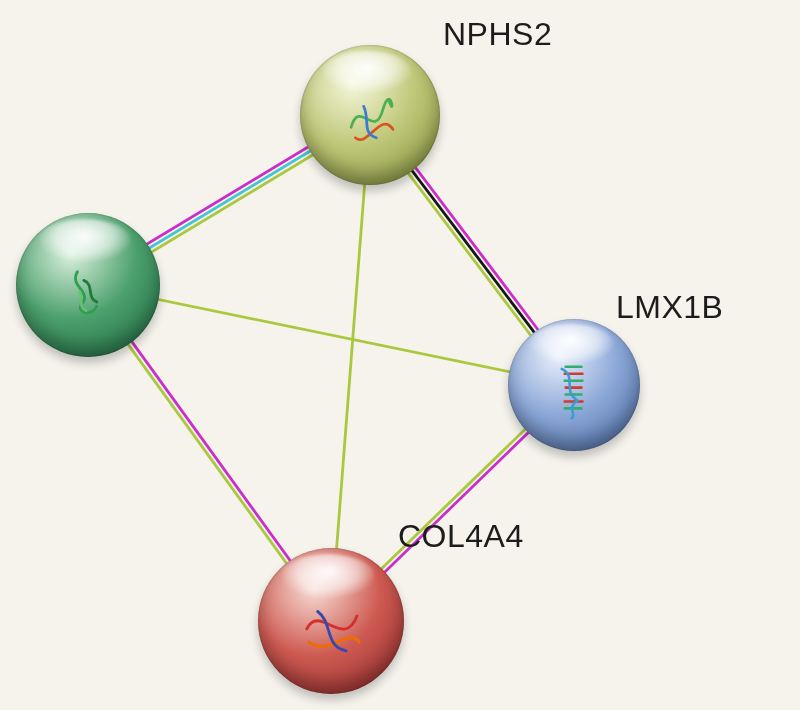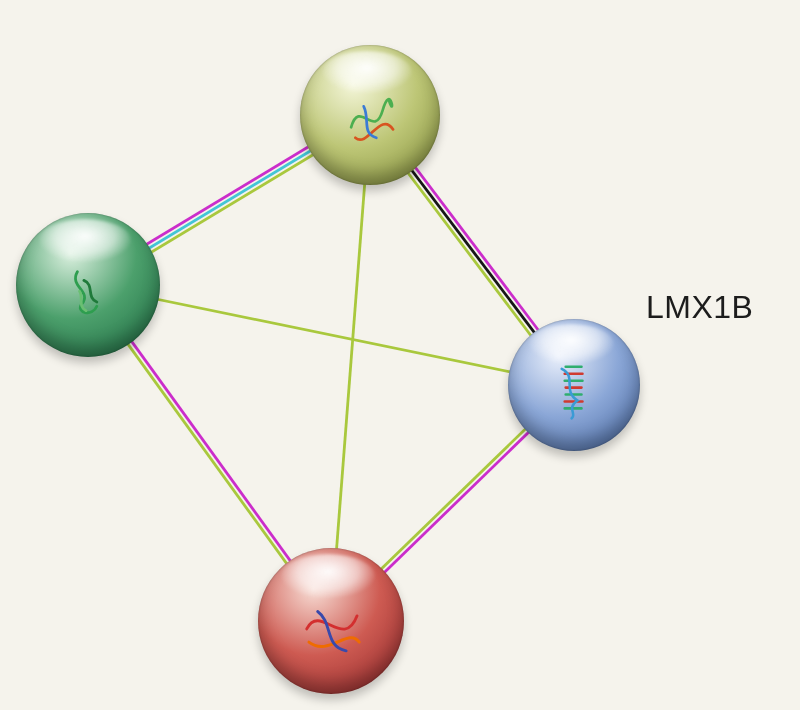--- a/index.html
+++ b/index.html
@@ -66,21 +66,23 @@
       <g>
         <line x1="89.86368426146514" y1="283.6521569180475" x2="332.86368426146515" y2="619.6521569180476" stroke="#cb2dcb" stroke-width="2.8"></line>
         <line x1="86.13631573853486" y1="286.3478430819525" x2="329.13631573853485" y2="622.3478430819524" stroke="#a9c83d" stroke-width="2.8"></line>
       </g>
       <g>
         <line x1="575.6024074441217" y1="386.64993647848127" x2="332.60240744412175" y2="622.6499364784813" stroke="#cb2dcb" stroke-width="2.8"></line>
         <line x1="572.3975925558783" y1="383.35006352151873" x2="329.39759255587825" y2="619.3500635215187" stroke="#a9c83d" stroke-width="2.8"></line>
       </g>
     </svg>
 
-  <div class="node-label" style="left: 646px; top: 289px; color: rgb(28, 28, 28);">LMX1B</div>
+  <div class="node-label" style="left: 443px; top: 16px; color: rgb(28, 28, 28);">NPHS2</div>
+  <div class="node-label" style="left: 616px; top: 289px; color: rgb(28, 28, 28);">LMX1B</div>
+  <div class="node-label" style="left: 398px; top: 518px; color: rgb(28, 28, 28);">COL4A4</div>
 <div class="sphere" style="left: 300px; top: 45px; width: 140px; height: 140px; background: radial-gradient(circle at 38% 28%, rgb(244, 246, 217) 0%, rgb(189, 198, 118) 48%, rgb(147, 158, 75) 82%, rgb(119, 130, 58) 100%);">
       <span class="hl"></span>
       <svg class="structure" viewBox="0 0 80 80" width="84" height="84" style="left: 28px; top: 33.6px;">
         <path d="M22,46 C30,18 44,58 52,30 S64,40 58,20" fill="none" stroke="#4caf50" stroke-width="2.6" stroke-linecap="round"></path>
         <path d="M26,56 C38,66 50,30 62,48" fill="none" stroke="#d85420" stroke-width="2.6" stroke-linecap="round"></path>
         <path d="M34,26 C40,38 32,52 46,56" fill="none" stroke="#3a7bd5" stroke-width="2.6" stroke-linecap="round"></path>
       </svg>
     </div>
     <div class="sphere" style="left: 16px; top: 213px; width: 144px; height: 144px; background: radial-gradient(circle at 38% 28%, rgb(219, 240, 223) 0%, rgb(76, 160, 108) 48%, rgb(43, 122, 78) 82%, rgb(29, 92, 58) 100%);">
       <span class="hl"></span>

